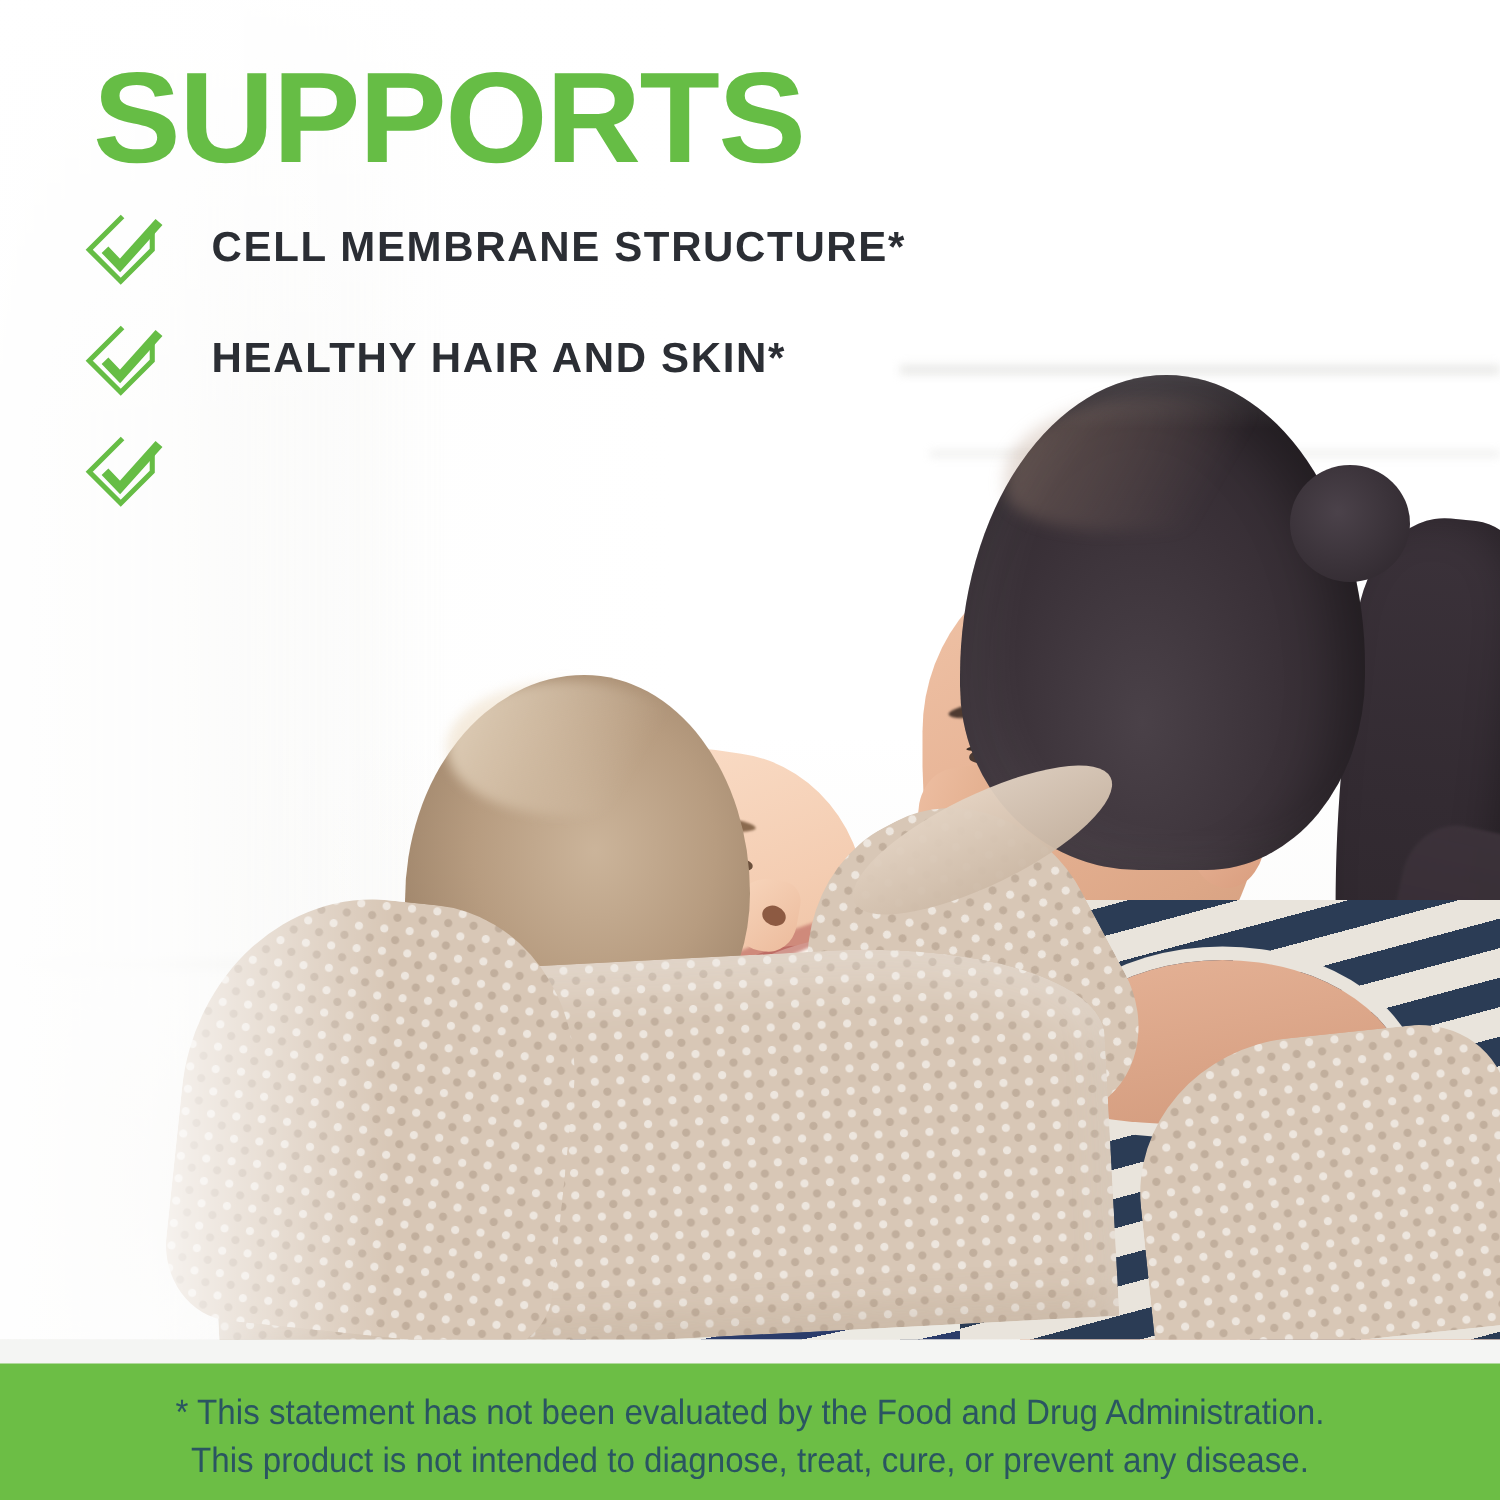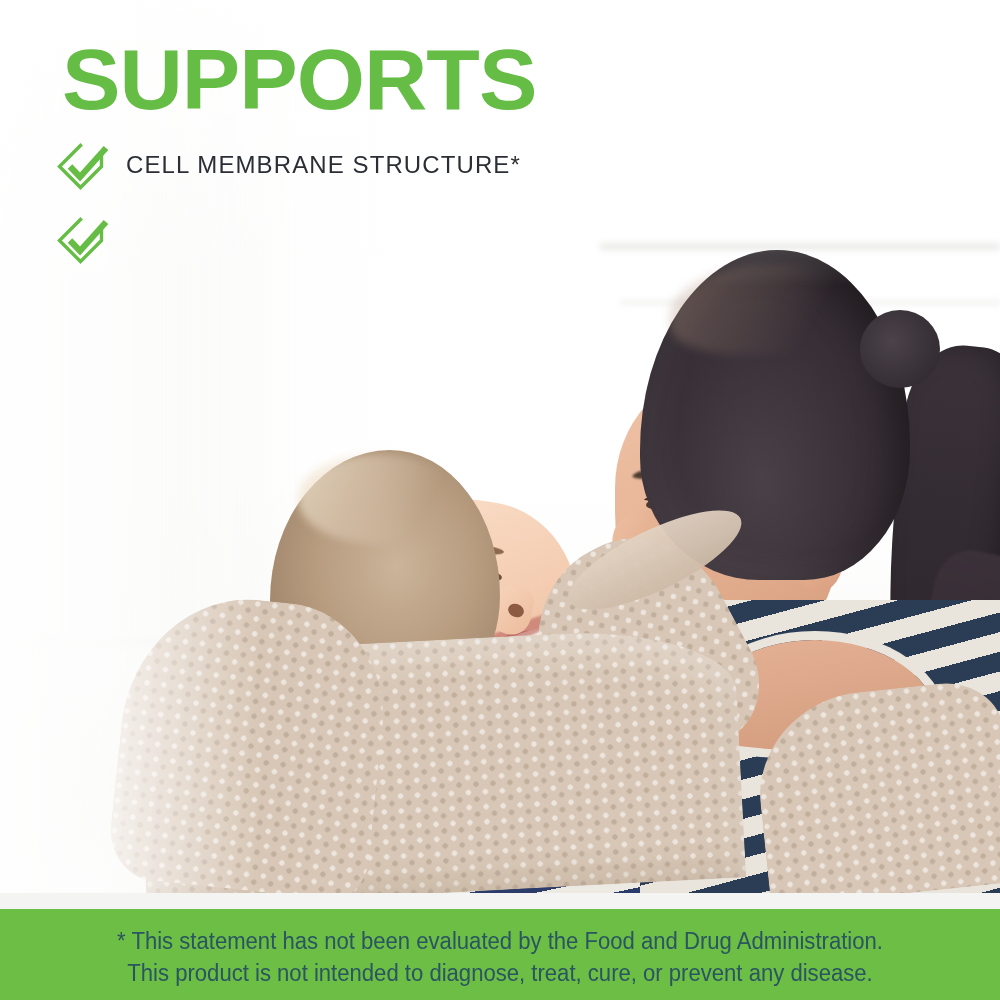--- a/index.html
+++ b/index.html
@@ -318,26 +318,27 @@
     white-space:nowrap;
   }
   .bullets{position:absolute;left:56px;top:142px;width:640px;}
   .bullet{
     display:flex;align-items:flex-start;
     margin-bottom:24px;
   }
   .chk{flex:0 0 auto;width:54px;height:50px;margin-right:16px;}
   .chk svg{display:block;}
   .btext{
-    font-size:24px;line-height:29px;
-    font-weight:normal;letter-spacing:1.1px;
+    font-size:28px;line-height:29px;
+    font-weight:bold;letter-spacing:1.1px;
     color:#2b2e34;
     padding-top:8px;
     white-space:pre-line;
     font-family:"Liberation Sans", sans-serif;
+    margin-left:15px;
   }
 
   
   .footer{
     position:absolute;left:0;top:909px;width:1000px;height:107px;
     background:#6cbe45;
   }
   .footer-text{
     position:absolute;left:0;top:16px;width:1000px;
     text-align:center;
@@ -429,28 +430,37 @@
     <div class="bullet">
       <span class="chk">
         <svg width="54" height="50" viewBox="0 0 54 50">
           <path d="M24.5 3.5 L3.5 24.5 L24.5 45.5 L45.5 24.5 L45.5 13" fill="none" stroke="#66bd45" stroke-width="3.4" stroke-linecap="square" stroke-linejoin="miter"></path>
           <path d="M14 24.5 L24 35 L50 6" fill="none" stroke="#66bd45" stroke-width="6.2" stroke-linecap="butt" stroke-linejoin="miter"></path>
         </svg>
       </span>
       <span class="btext">CELL MEMBRANE STRUCTURE*</span>
     </div>
 
-
     <div class="bullet">
       <span class="chk">
         <svg width="54" height="50" viewBox="0 0 54 50">
           <path d="M24.5 3.5 L3.5 24.5 L24.5 45.5 L45.5 24.5 L45.5 13" fill="none" stroke="#66bd45" stroke-width="3.4" stroke-linecap="square" stroke-linejoin="miter"></path>
           <path d="M14 24.5 L24 35 L50 6" fill="none" stroke="#66bd45" stroke-width="6.2" stroke-linecap="butt" stroke-linejoin="miter"></path>
         </svg>
       </span>
+      <span class="btext">HEALTHY HAIR AND SKIN*</span>
+    </div>
+
+    <div class="bullet">
+      <span class="chk">
+        <svg width="54" height="50" viewBox="0 0 54 50">
+          <path d="M24.5 3.5 L3.5 24.5 L24.5 45.5 L45.5 24.5 L45.5 13" fill="none" stroke="#66bd45" stroke-width="3.4" stroke-linecap="square" stroke-linejoin="miter"></path>
+          <path d="M14 24.5 L24 35 L50 6" fill="none" stroke="#66bd45" stroke-width="6.2" stroke-linecap="butt" stroke-linejoin="miter"></path>
+        </svg>
+      </span>
     </div>
 
   </div>
 
   <div class="footer">
     <div class="footer-text">* This statement has not been evaluated by the Food and Drug Administration.
 This product is not intended to diagnose, treat, cure, or prevent any disease.</div>
   </div>
 
 </div>

